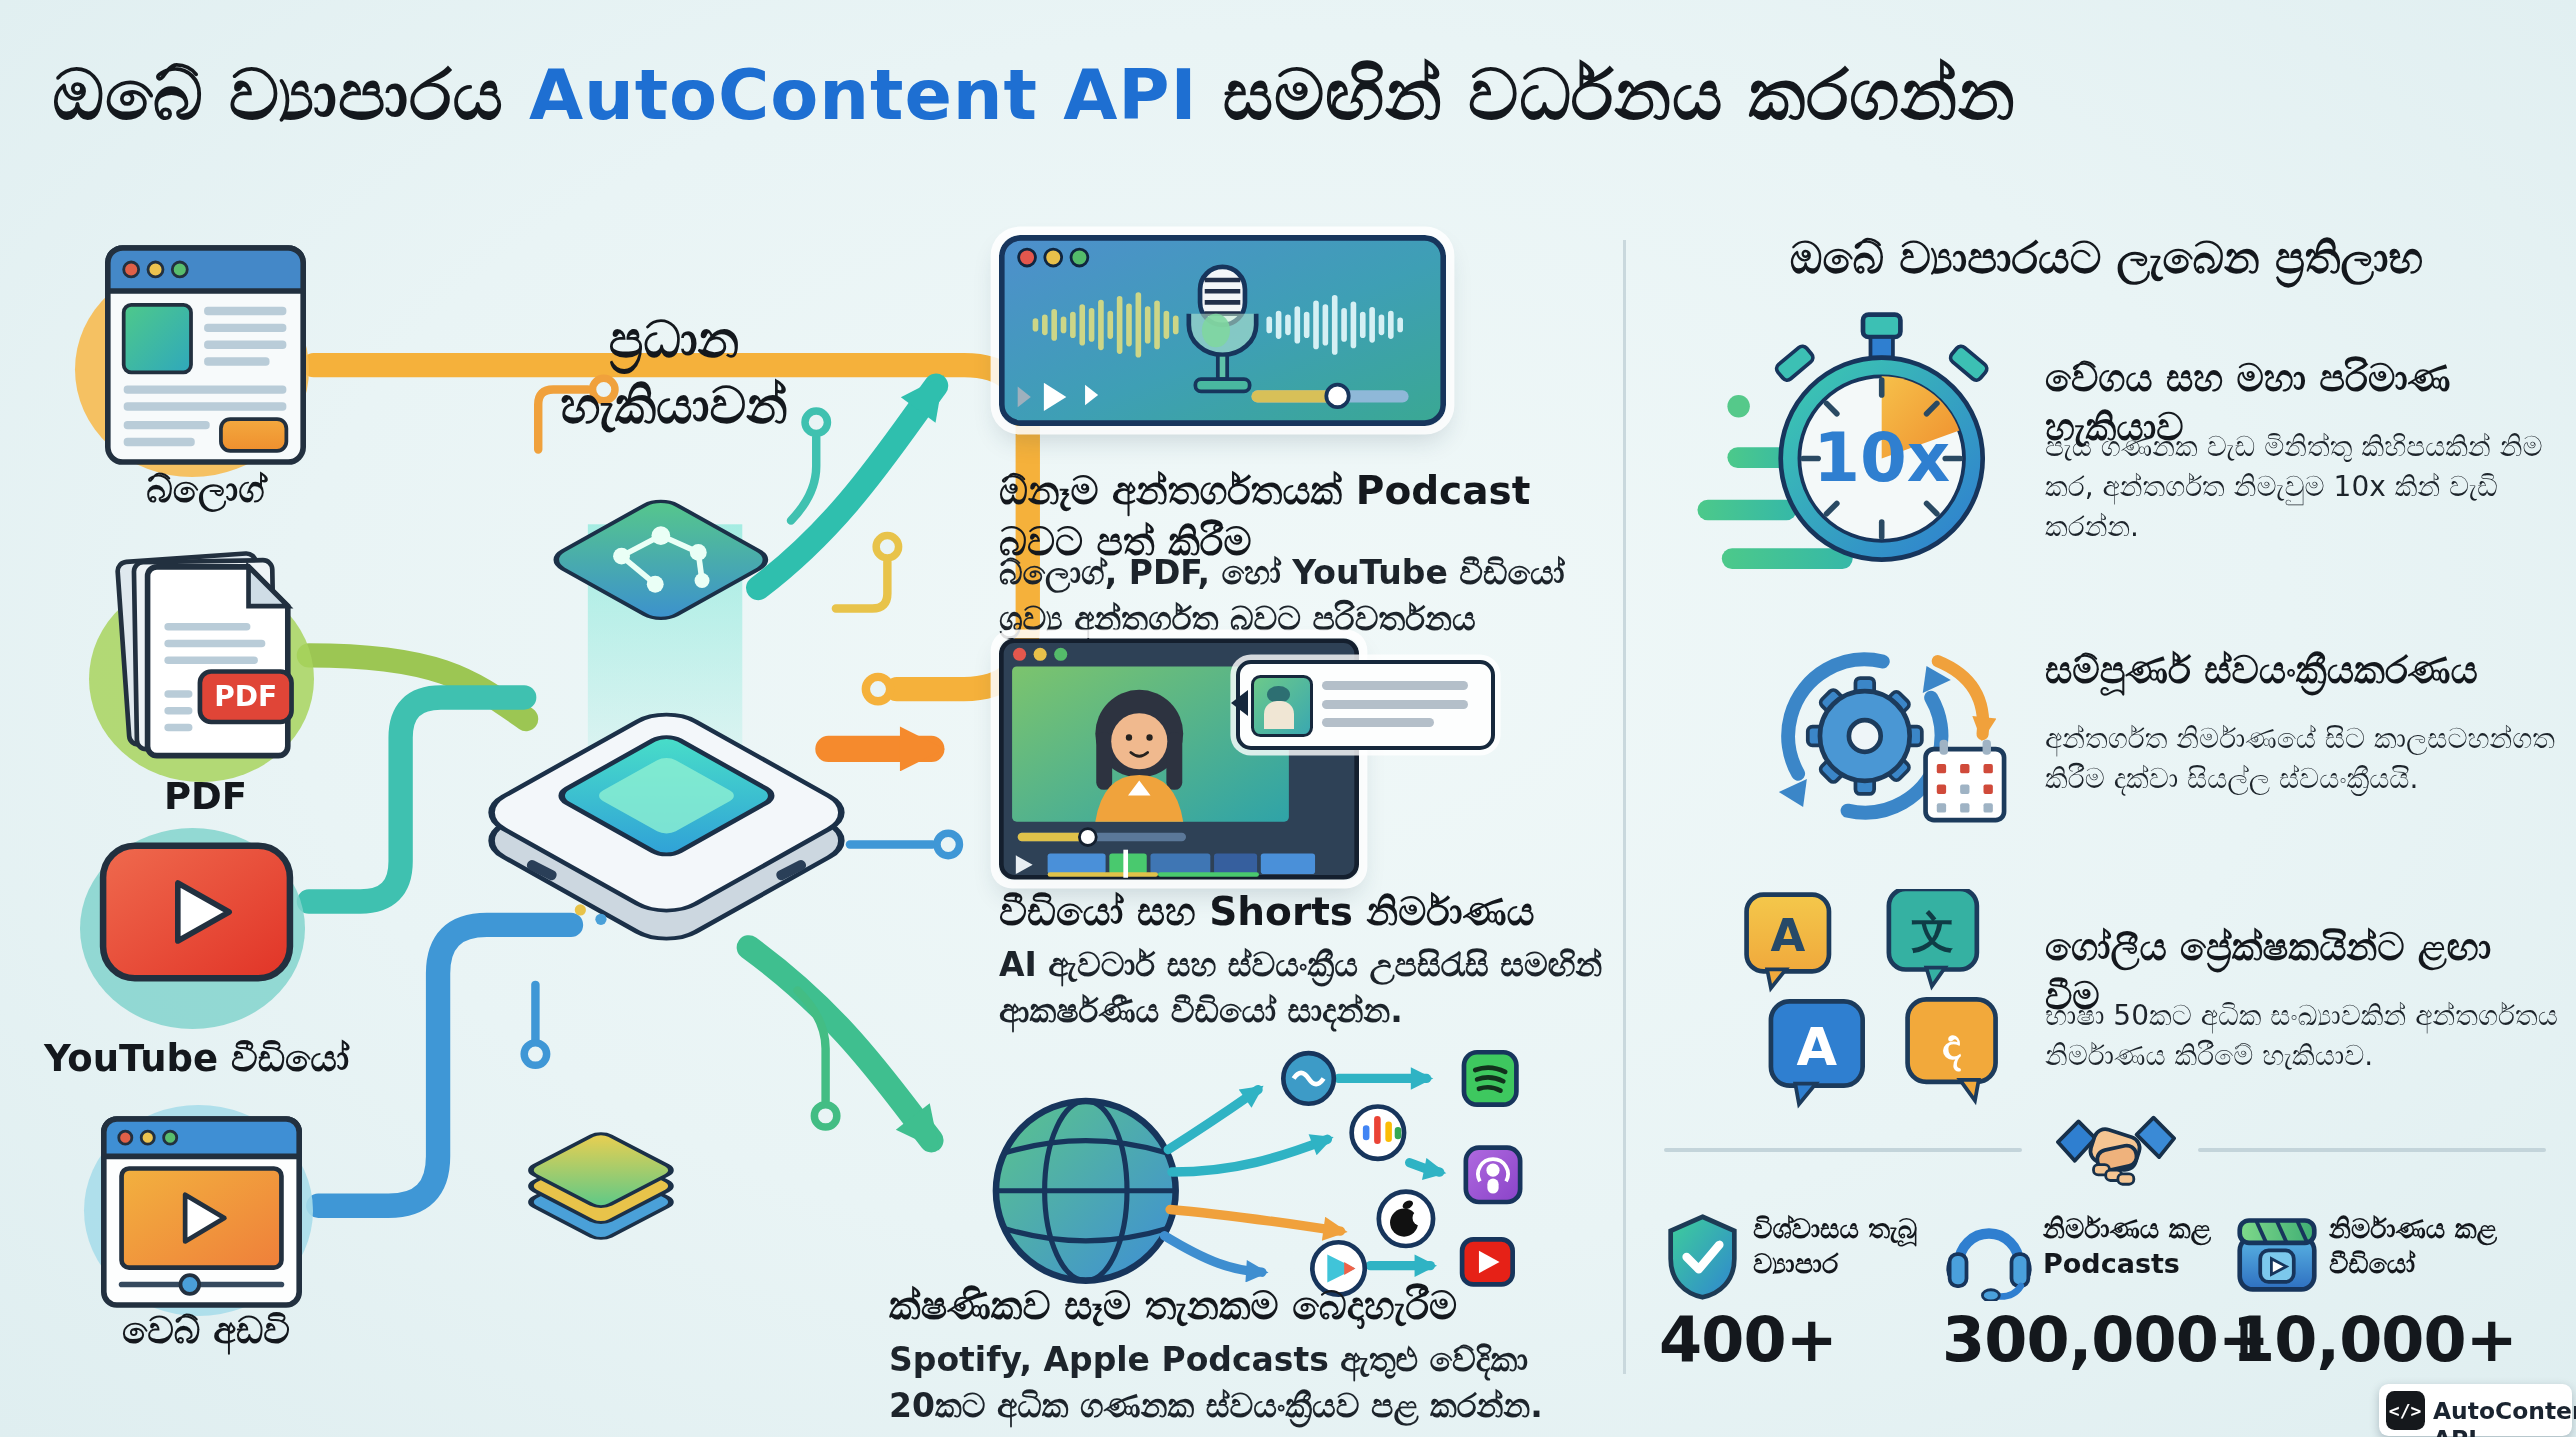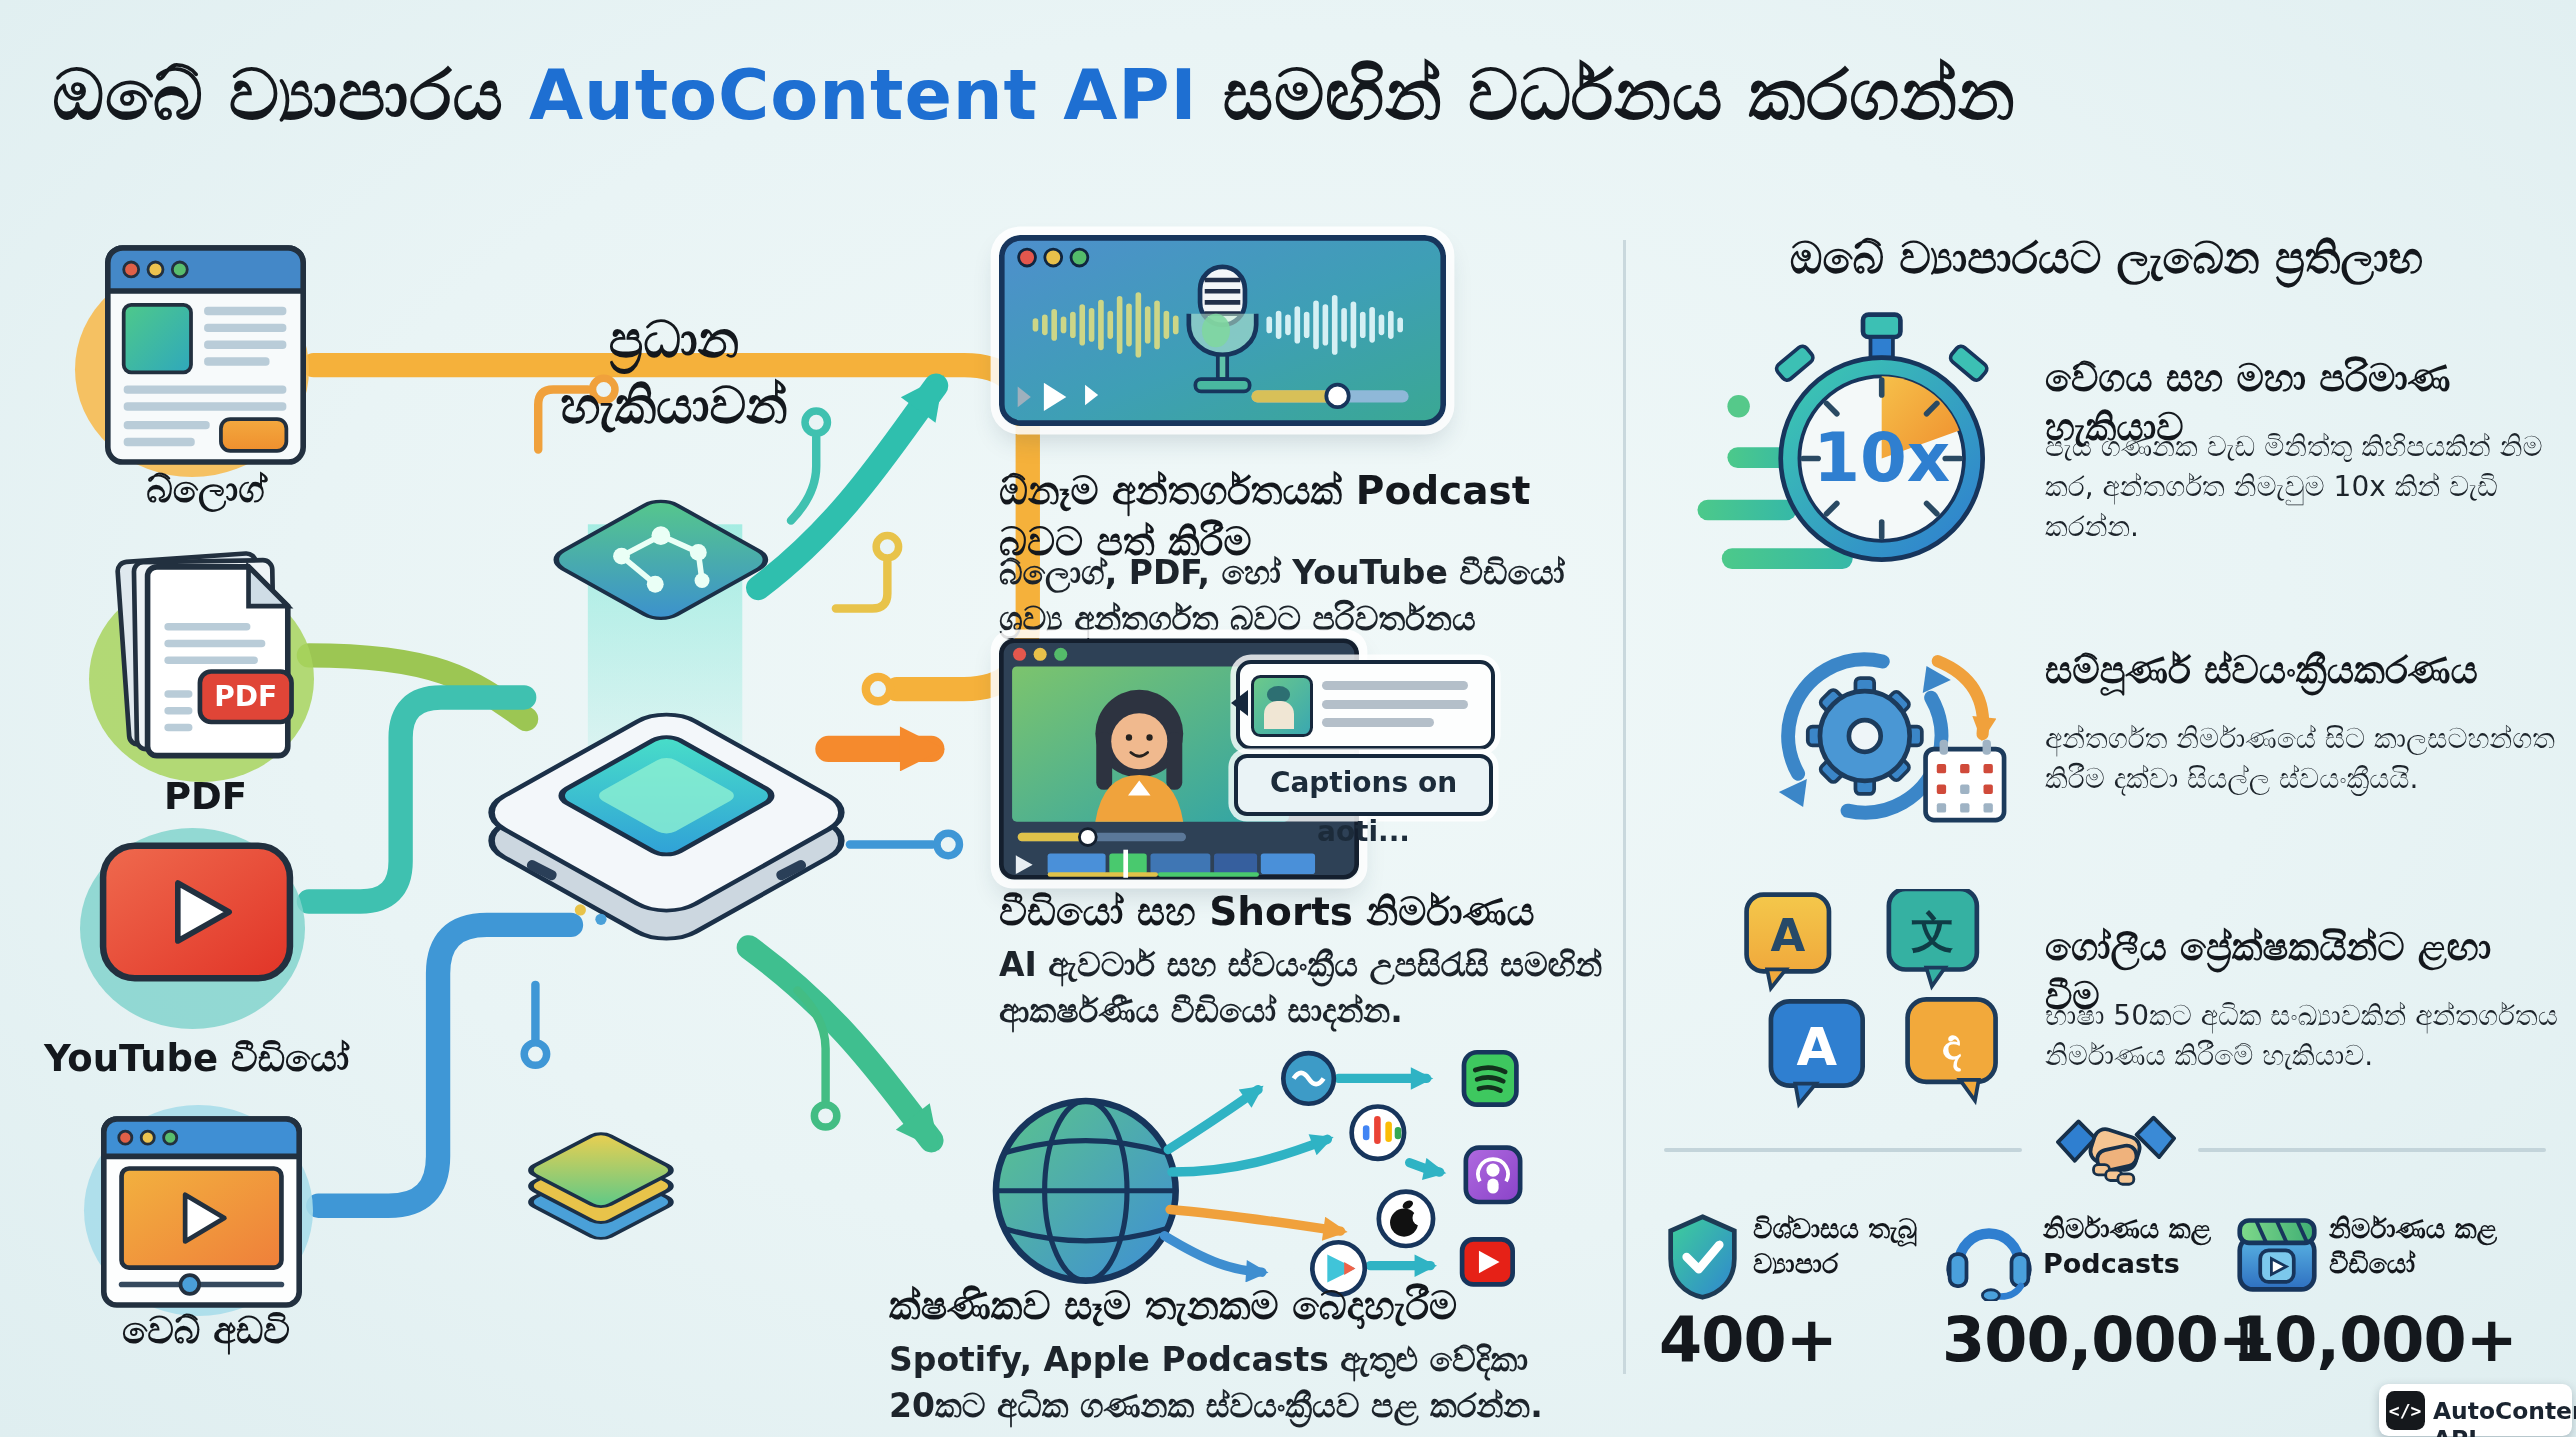--- a/index.html
+++ b/index.html
@@ -436,21 +436,20 @@
   </svg>
   <div class="bubble">
     <div class="thumb">
         <i></i>
         <u></u>
       </div>
     <div class="ln" style="top:17px;width:146px"></div>
     <div class="ln" style="top:36px;width:146px"></div>
     <div class="ln" style="top:54px;width:112px"></div>
   </div>
-  <div class="caption">Captions on aoti...</div>
   <div class="feat-h" style="left:999px;top:887px;width:599px">වීඩියෝ සහ Shorts නිර්මාණය</div>
   <div class="feat-b" style="left:999px;top:942px;width:608px">AI ඇවටාර් සහ ස්වයංක්‍රීය උපසිරැසි සමඟින් ආකර්ෂණීය වීඩියෝ සාදන්න.</div>
 
   <div class="feat-h" style="left:889px;top:1281px;width:711px">ක්ෂණිකව සෑම තැනකම බෙදාහැරීම</div>
   <div class="feat-b" style="left:889px;top:1337px;width:711px">Spotify, Apple Podcasts ඇතුළු වේදිකා 20කට අධික ගණනක ස්වයංක්‍රීයව පළ කරන්න.</div>
 
   <div class="divider-v"></div>
   <div class="ben-header">ඔබේ ව්‍යාපාරයට ලැබෙන ප්‍රතිලාභ</div>
 
   <svg class="abs" style="left:1690px;top:307px" width="346" height="276" viewBox="0 0 370 295">

